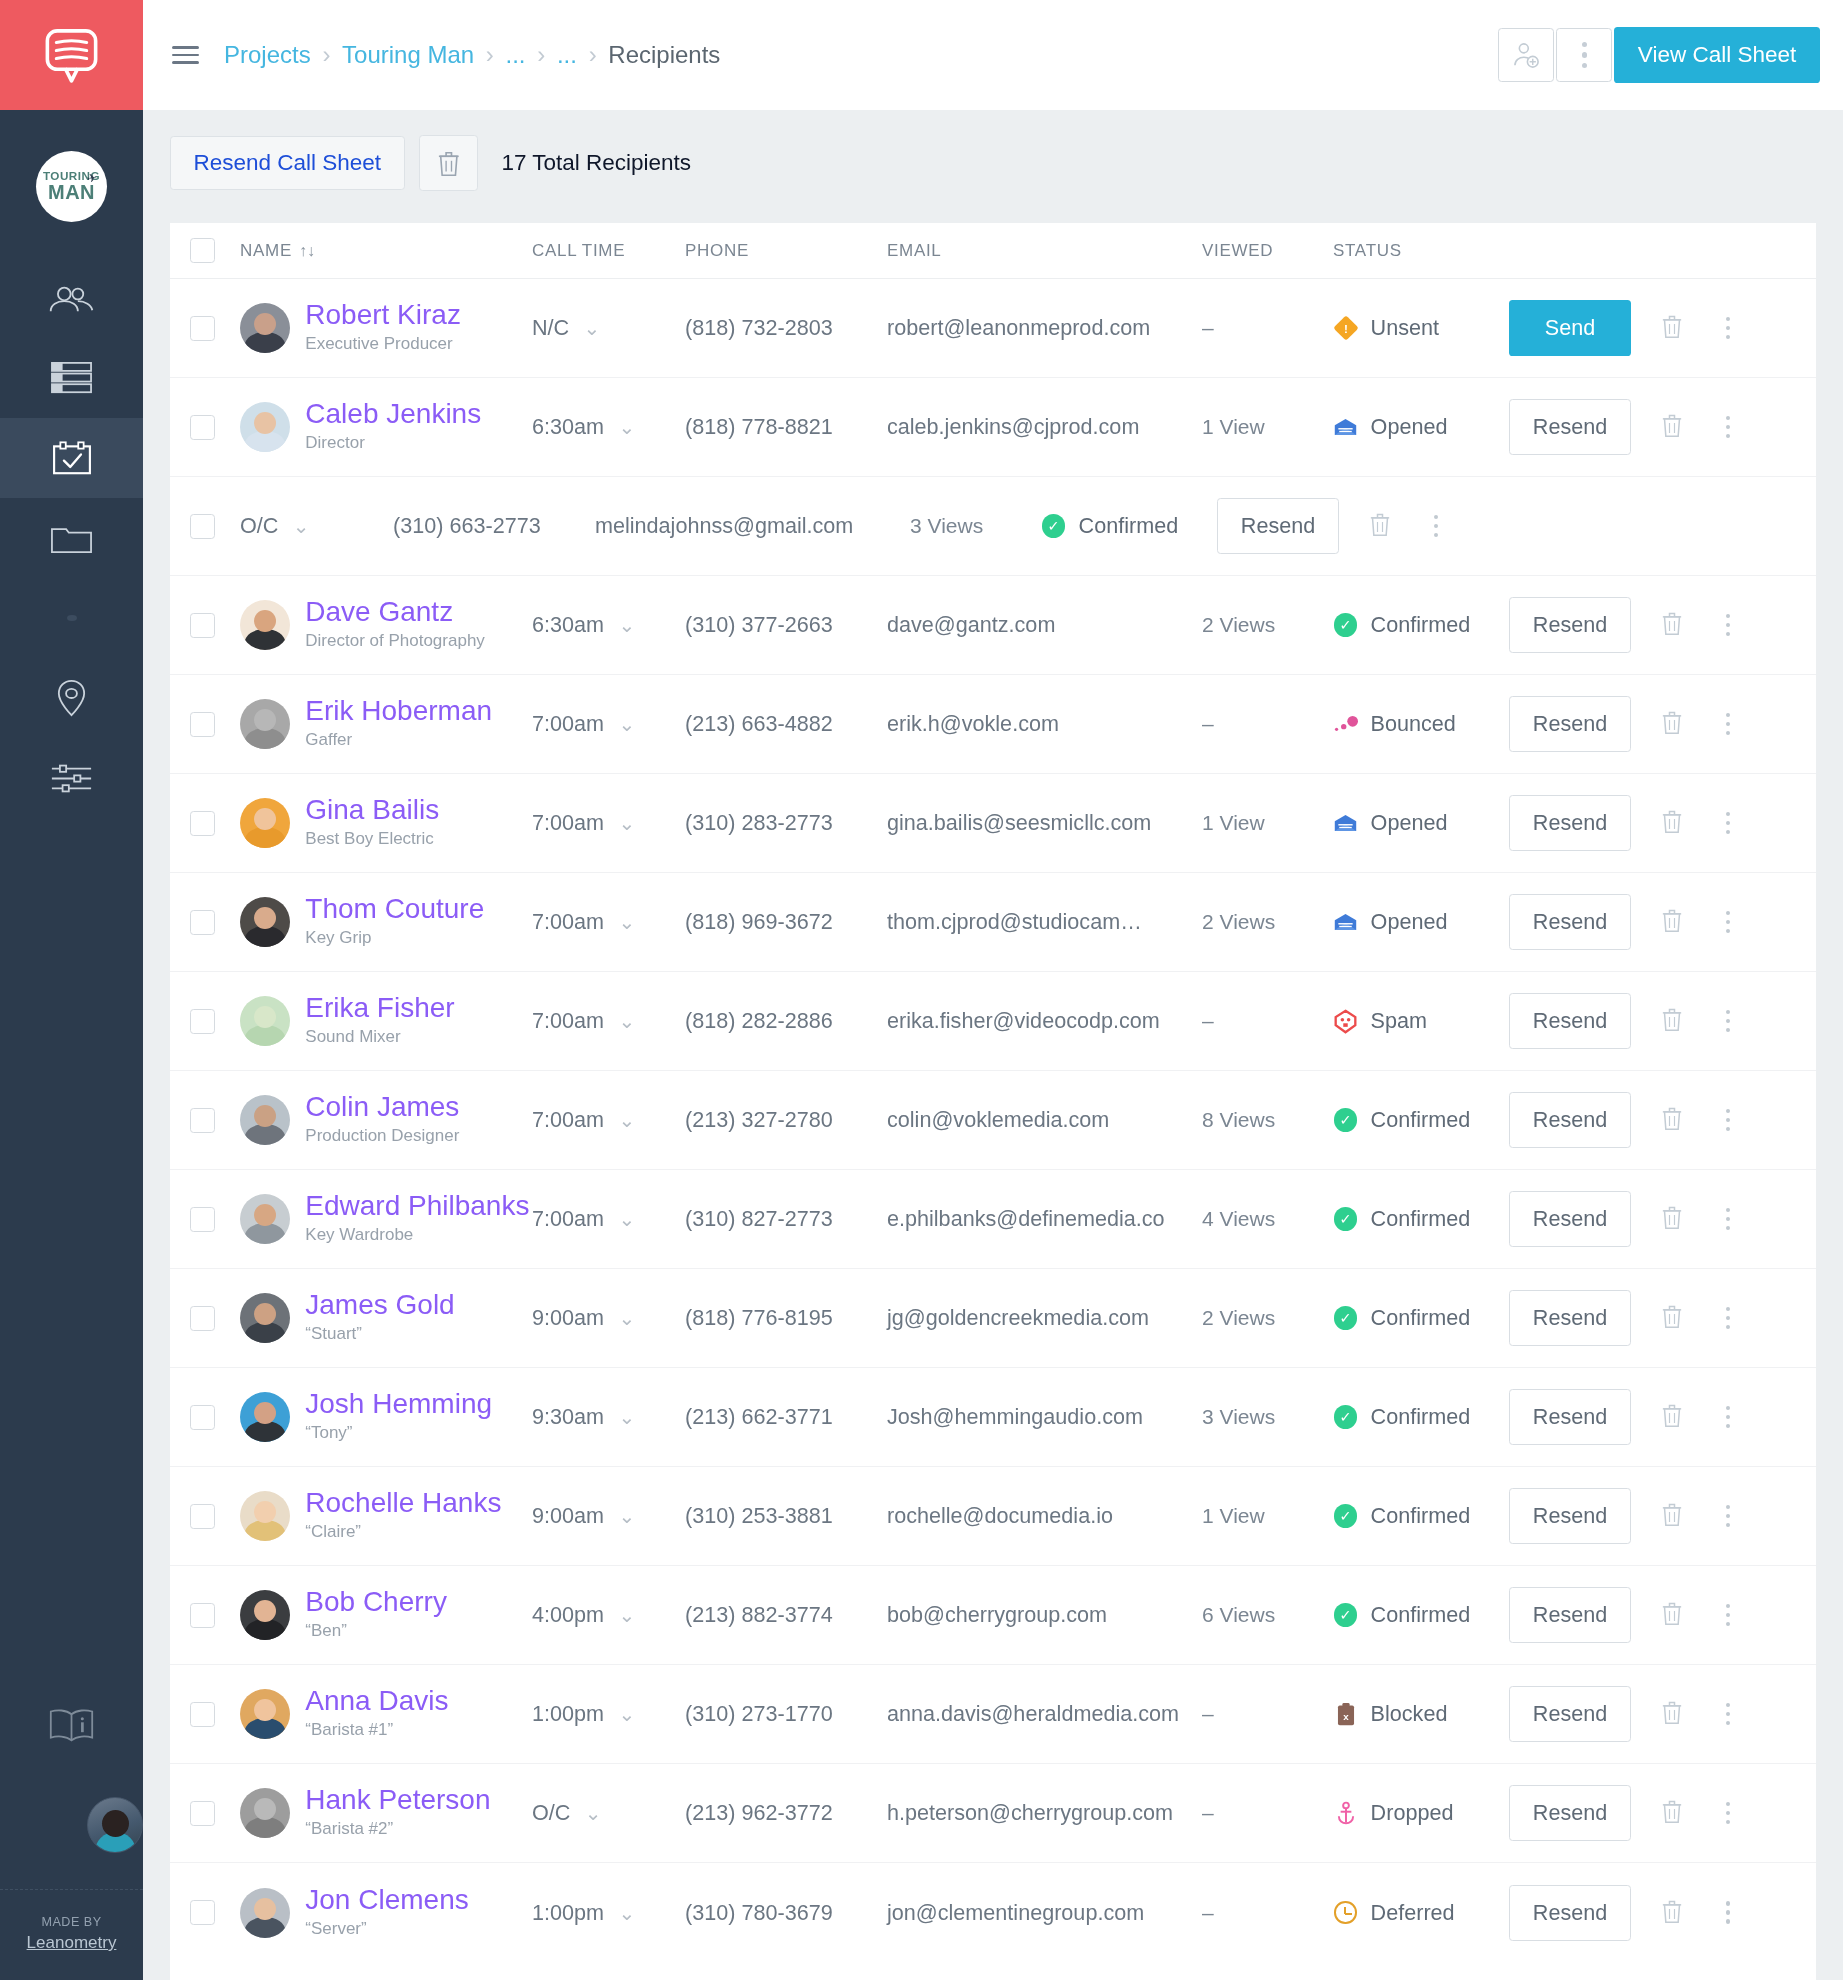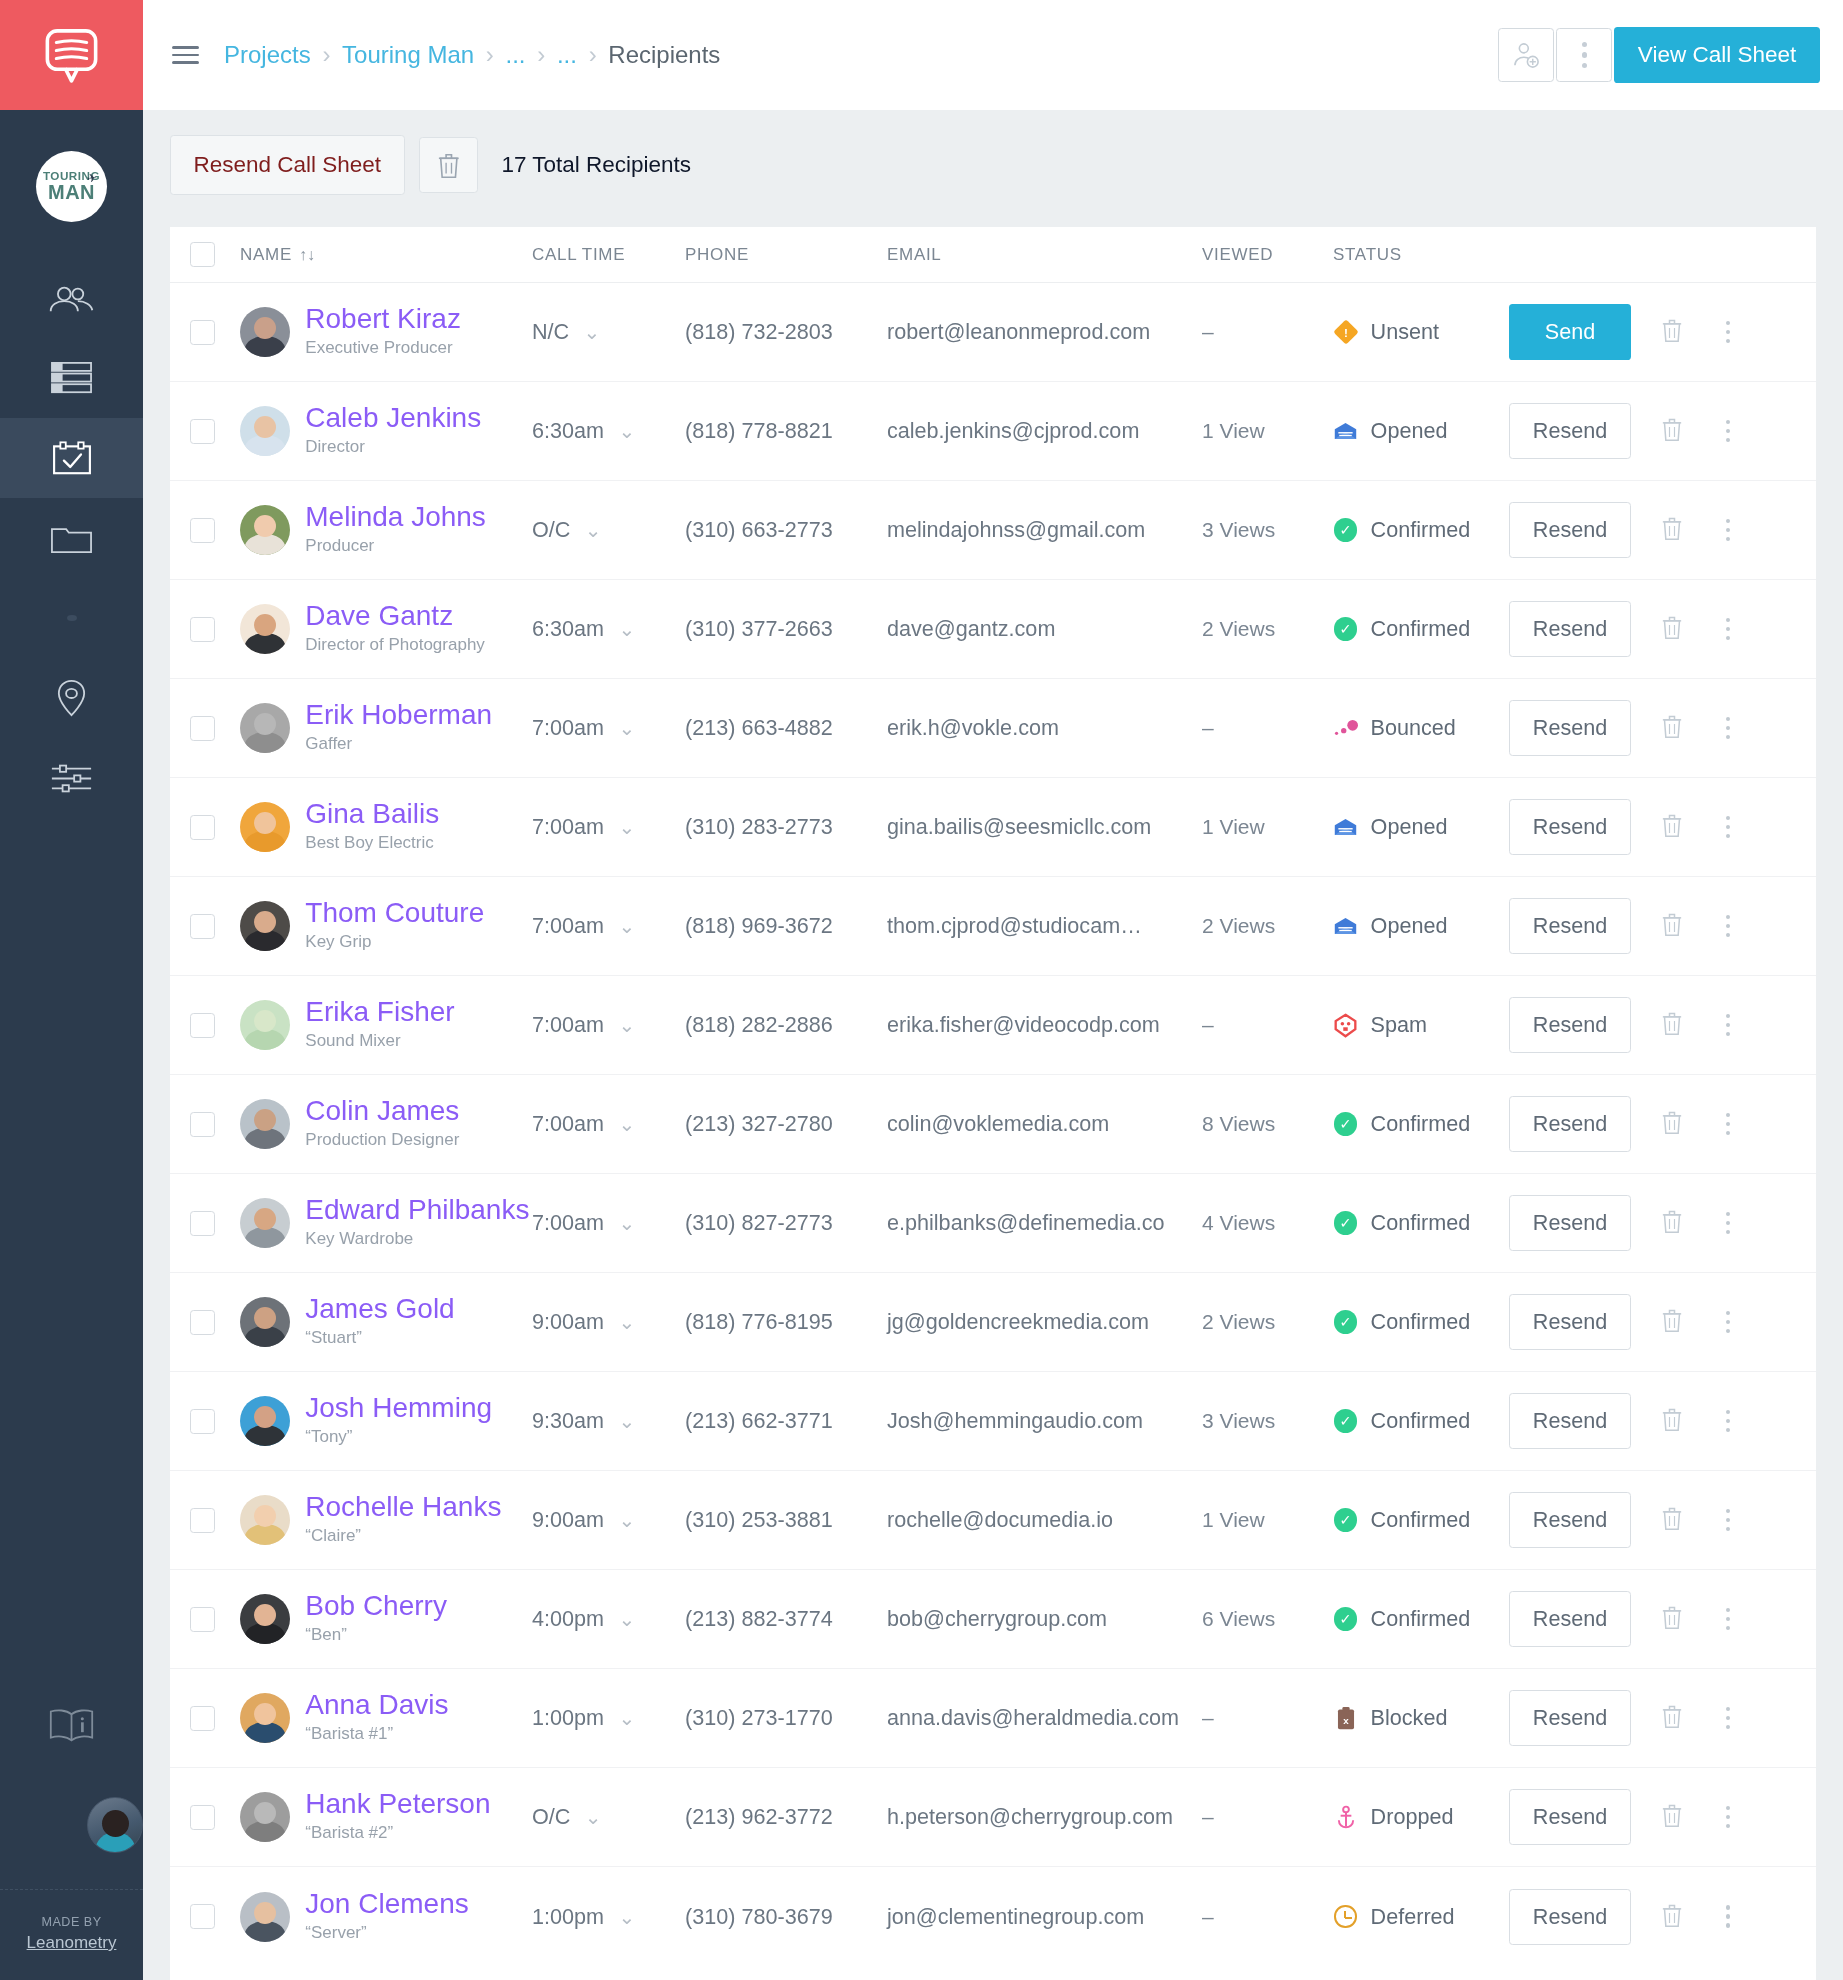--- a/index.html
+++ b/index.html
@@ -111,22 +111,22 @@
     font-size: 22.5px; padding: 0 23.4px; cursor: pointer;
     font-family: "Liberation Sans", sans-serif;
   }
 
   
   .toolbar {
     display: flex; align-items: center; gap: 14.4px;
     padding: 25px 0 32px 0; margin: 0 27px;
   }
   .btn-outline {
-    height: 60px; background: #f5f7f8; border: 0.9px solid #dde2e6; border-radius: 3.6px;
-    color: #7f1d1d; font-size: 22.5px; padding: 0 22.5px; cursor: pointer;
+    height: 54px; background: #f5f7f8; border: 0.9px solid #dde2e6; border-radius: 3.6px;
+    color: #1d4ed8; font-size: 22.5px; padding: 0 22.5px; cursor: pointer;
     font-family: "Liberation Sans", sans-serif;
   }
   .btn-square {
     width: 59px; height: 56px; background: #f5f7f8; border: 0.9px solid #dde2e6;
     border-radius: 3.6px; display: flex; align-items: center; justify-content: center;
     cursor: pointer;
   }
   .total-count { font-size: 22.5px; color: #0f172a; margin-left: 9px; }
 
   
@@ -472,27 +472,20 @@
                 <i></i>
                 <i></i>
                 <i></i>
               </span>
             </div>
           </div>
           <div class="row">
             <div class="c-check">
               <span class="cb"></span>
             </div>
-            <div class="c-name">
-              <span class="avatar" style="background:#7f9a5e">
-                <span class="av-body" style="background:#e8e2d8"></span>
-                <span class="av-head" style="background:#f0cbad"></span>
-              </span>
-              <span class="name-wrap"><span class="p-name">Melinda Johns</span><br><span class="p-role">Producer</span></span>
-            </div>
             <div class="c-time">
               <span class="cell-txt">O/C</span>
               <span class="chev">⌄</span>
             </div>
             <div class="c-phone"><span class="cell-txt">(310) 663-2773</span></div>
             <div class="c-email"><span class="cell-txt">melindajohnss@gmail.com</span></div>
             <div class="c-view"><span class="cell-sm">3 Views</span></div>
             <div class="c-status">
               <span class="st">
                 <span class="st-circle">✓</span>

